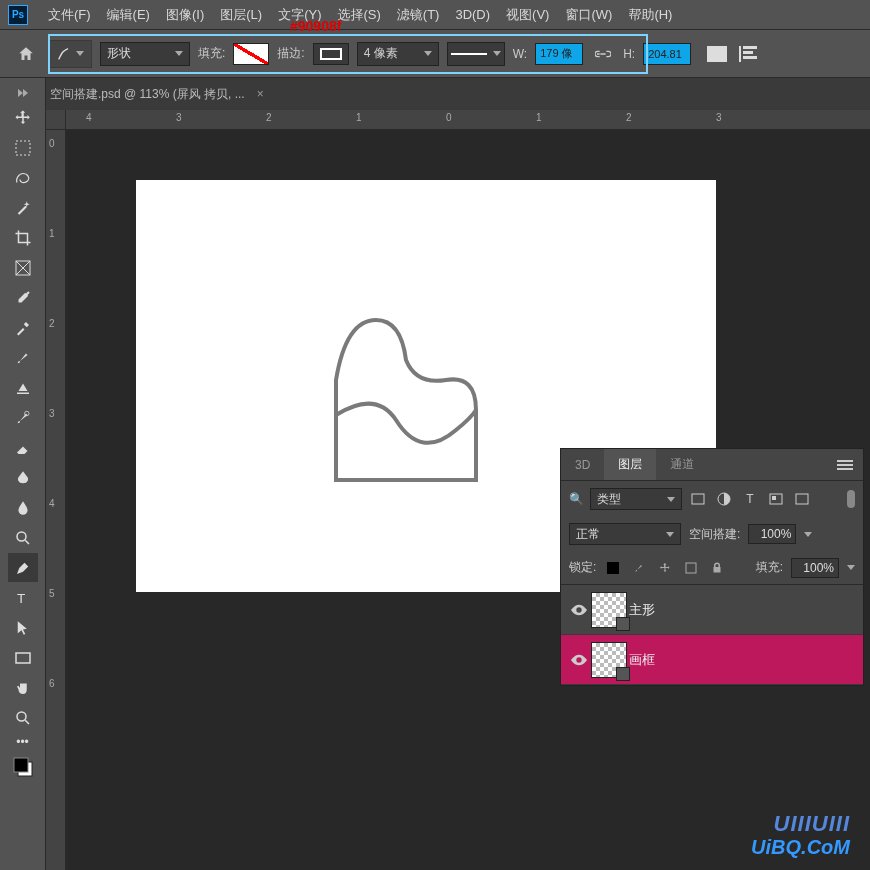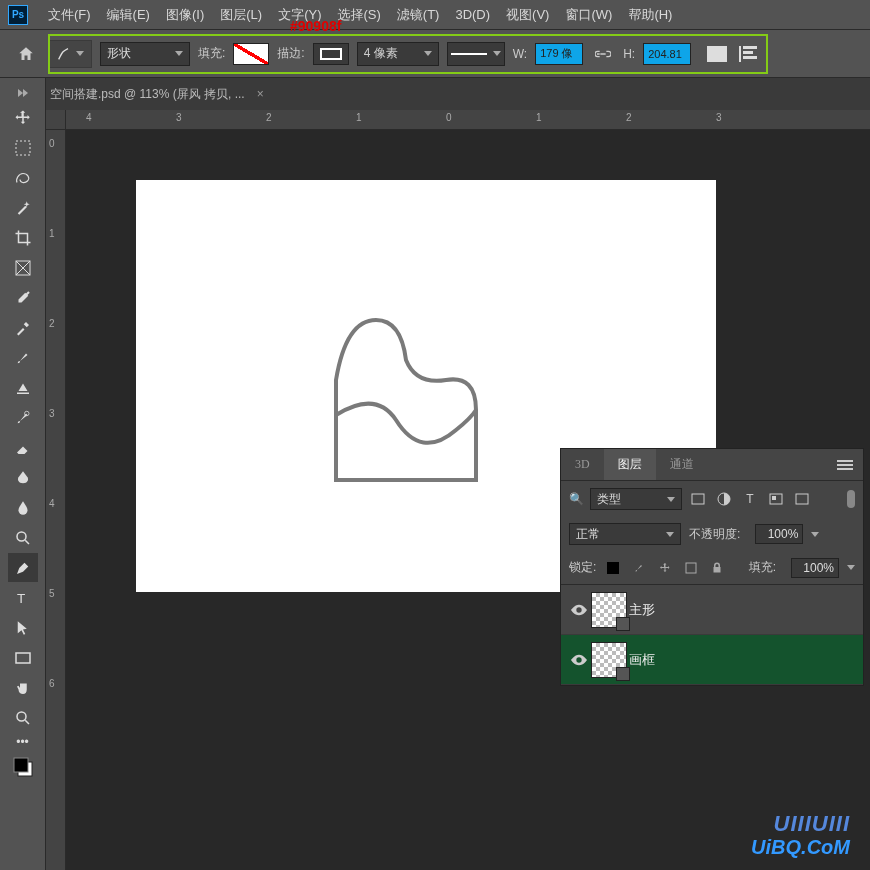--- a/index.html
+++ b/index.html
@@ -3,21 +3,21 @@
 <meta charset="utf-8">
 <style>
 * { margin: 0; padding: 0; box-sizing: border-box; font-family: "Microsoft YaHei", Arial, sans-serif; }
 body { background: #535353; width: 870px; height: 870px; overflow: hidden; color: #ccc; font-size: 12px; position: relative; }
 
 .menubar { height: 30px; background: #535353; display: flex; align-items: center; padding-left: 8px; gap: 0; border-bottom: 1px solid #2a2a2a; }
 .ps-logo { width: 20px; height: 20px; background: #001e36; border: 1px solid #31a8ff; display: flex; align-items: center; justify-content: center; color: #31a8ff; font-weight: bold; font-size: 10px; margin-right: 12px; }
 .menu-item { color: #d8d8d8; padding: 0 8px; cursor: pointer; font-size: 13px; }
 
 .optionsbar { height: 48px; background: #535353; display: flex; align-items: center; padding-left: 12px; gap: 8px; border-bottom: 1px solid #2a2a2a; position: relative; }
-.highlight-box { position: absolute; left: 48px; top: 4px; width: 720px; height: 40px; border: 2px solid #84cc16; pointer-events: none; }
+.highlight-box { position: absolute; left: 48px; top: 4px; width: 600px; height: 40px; border: 2px solid #7dd3fc; pointer-events: none; }
 .highlight-label { position: absolute; left: 240px; top: -18px; color: #e00000; font-weight: bold; font-size: 14px; }
 .home-icon { width: 28px; height: 28px; display: flex; align-items: center; justify-content: center; }
 .tool-presets { width: 44px; height: 28px; border: 1px solid #3a3a3a; background: #454545; display: flex; align-items: center; justify-content: center; gap: 4px; }
 .mode-select { width: 90px; height: 24px; background: #3a3a3a; border: 1px solid #222; color: #ddd; display: flex; align-items: center; justify-content: space-between; padding: 0 6px; }
 .opt-label { color: #ccc; font-size: 12px; }
 .fill-swatch { width: 36px; height: 22px; background: white; border: 1px solid #222; position: relative; }
 .fill-swatch::after { content: ""; position: absolute; left: 0; top: 0; right: 0; bottom: 0; background: linear-gradient(to top right, transparent 45%, red 45%, red 55%, transparent 55%); }
 .stroke-swatch { width: 36px; height: 22px; background: #3a3a3a; border: 1px solid #222; display: flex; align-items: center; justify-content: center; }
 .stroke-swatch-inner { width: 22px; height: 12px; border: 2px solid #fff; }
 .stroke-width-input { width: 82px; height: 24px; background: #3a3a3a; border: 1px solid #222; display: flex; align-items: center; padding: 0 6px; justify-content: space-between; }
@@ -45,39 +45,39 @@
 .ruler-corner { position: absolute; top: 0; left: 0; width: 20px; height: 20px; background: #444; border-right: 1px solid #2a2a2a; border-bottom: 1px solid #2a2a2a; }
 .ruler-tick-h { position: absolute; top: 2px; color: #aaa; font-size: 10px; }
 .ruler-tick-v { position: absolute; left: 3px; color: #aaa; font-size: 10px; }
 
 .canvas-viewport { position: absolute; top: 20px; left: 20px; right: 0; bottom: 0; background: #282828; overflow: hidden; }
 .artboard { position: absolute; left: 70px; top: 50px; width: 580px; height: 412px; background: #fff; }
 .shape-path { position: absolute; left: 190px; top: 130px; }
 
 .panels { position: absolute; right: 6px; top: 448px; width: 304px; background: #454545; border: 1px solid #222; }
 .panel-tabs { height: 32px; display: flex; align-items: stretch; border-bottom: 1px solid #2a2a2a; }
-.panel-tab { padding: 0 14px; display: flex; align-items: center; color: #999; cursor: pointer; font-size: 12px; font-family: Liberation Serif, serif; }
+.panel-tab { padding: 0 14px; display: flex; align-items: center; color: #999; cursor: pointer; font-size: 12px; }
 .panel-tab.active { background: #535353; color: #eee; }
 .panel-menu { margin-left: auto; padding: 0 10px; display: flex; align-items: center; cursor: pointer; }
 
 .layer-filter { height: 36px; display: flex; align-items: center; padding: 0 8px; gap: 6px; }
 .filter-select { width: 92px; height: 22px; background: #3a3a3a; border: 1px solid #222; color: #ddd; display: flex; align-items: center; padding: 0 6px; justify-content: space-between; }
 .filter-icon { width: 20px; height: 18px; display: flex; align-items: center; justify-content: center; color: #ccc; }
 .filter-toggle { width: 8px; height: 18px; background: #888; border-radius: 4px; margin-left: auto; }
 
 .blend-row { height: 34px; display: flex; align-items: center; padding: 0 8px; gap: 8px; }
 .blend-select { width: 112px; height: 22px; background: #3a3a3a; border: 1px solid #222; color: #ddd; display: flex; align-items: center; padding: 0 6px; justify-content: space-between; }
-.pct-input { width: 48px; height: 20px; background: #3a3a3a; border: 1px solid #222; color: #ddd; display: flex; align-items: center; justify-content: flex-end; padding: 0 4px; margin-left: 7px; }
+.pct-input { width: 48px; height: 20px; background: #3a3a3a; border: 1px solid #222; color: #ddd; display: flex; align-items: center; justify-content: flex-end; padding: 0 4px; }
 
 .lock-row { height: 34px; display: flex; align-items: center; padding: 0 8px; gap: 8px; border-bottom: 1px solid #2a2a2a; }
 .lock-icon { width: 18px; height: 18px; display: flex; align-items: center; justify-content: center; color: #aaa; }
 
 .layer-list { }
 .layer-row { height: 50px; display: flex; align-items: center; padding: 0 8px; gap: 2px; border-bottom: 1px solid #3a3a3a; }
-.layer-row.selected { background: #14532d; }
+.layer-row.selected { background: #be185d; }
 .vis-icon { width: 20px; display: flex; align-items: center; justify-content: center; color: #ccc; }
 .layer-thumb { width: 36px; height: 36px; background: #ddd; border: 1px solid #222; position: relative; }
 .checker { background-image: linear-gradient(45deg,#bbb 25%,transparent 25%),linear-gradient(-45deg,#bbb 25%,transparent 25%),linear-gradient(45deg,transparent 75%,#bbb 75%),linear-gradient(-45deg,transparent 75%,#bbb 75%); background-size: 8px 8px; background-position: 0 0,0 4px,4px -4px,-4px 0; background-color: #fff; }
 .thumb-badge { position: absolute; right: -4px; bottom: -4px; width: 14px; height: 14px; background: #555; border: 1px solid #222; }
 .layer-name { color: #eee; font-size: 13px; }
 .lock-badge { margin-left: auto; color: #ccc; }
 
 .watermark { position: absolute; right: 20px; bottom: 12px; color: #3399ff; font-size: 20px; font-style: italic; font-weight: bold; text-align: right; line-height: 1.1; }
 .watermark .l1 { color: #5588dd; font-size: 22px; letter-spacing: 1px; }
 
@@ -363,21 +363,21 @@
           <rect x="1" y="1" width="12" height="10" fill="none" stroke="#ccc"></rect>
         </svg>
       </div>
     <div class="filter-toggle"></div>
   </div>
   <div class="blend-row">
     <div class="blend-select">
       <span>正常</span>
       <div class="chevron"></div>
     </div>
-    <span>不透明度:</span>
+    <span>空间搭建:</span>
     <div class="pct-input">
         <span>100%</span>
       </div>
     <div class="chevron"></div>
   </div>
   <div class="lock-row">
     <span>锁定:</span>
     <div class="lock-icon">
         <svg width="12" height="12">
           <rect width="12" height="12" class="checker"></rect>

